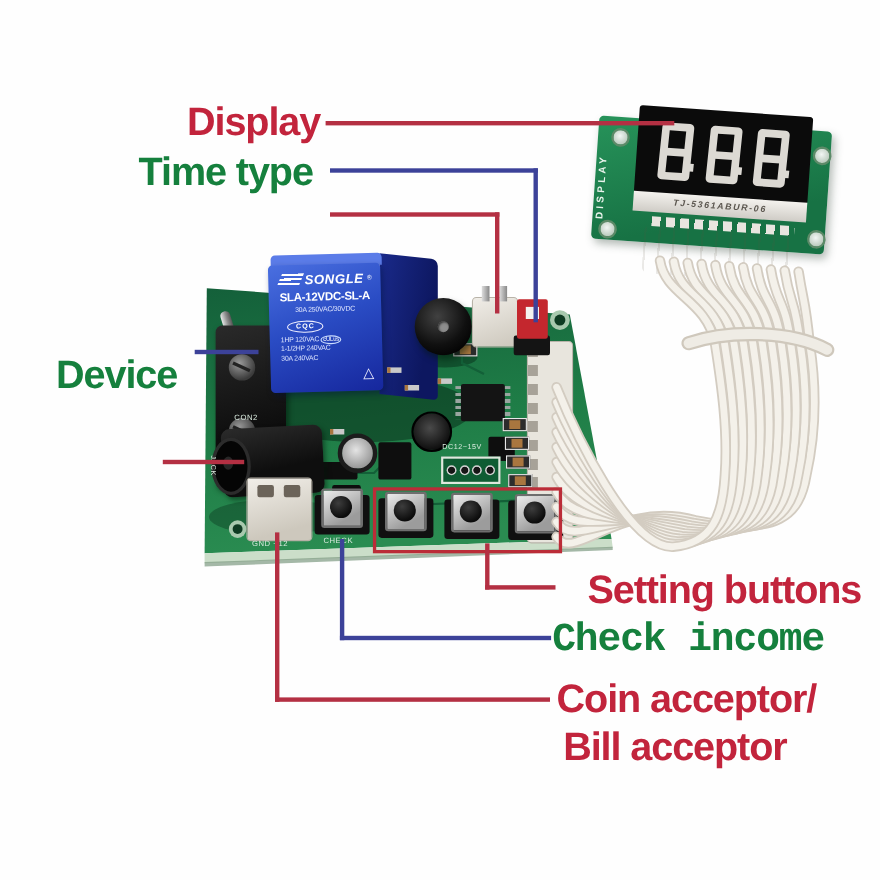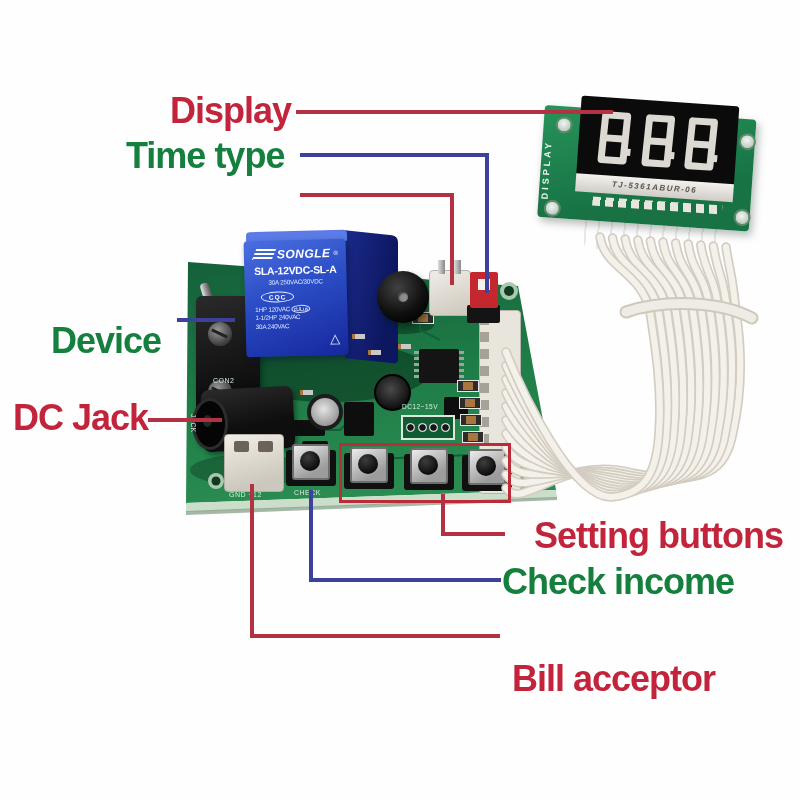--- a/index.html
+++ b/index.html
@@ -336,18 +336,18 @@
   <div class="ln red" style="left:441px;top:494px;width:4px;height:42px;"></div>
   <div class="ln red" style="left:441px;top:532px;width:64px;height:4px;"></div>
   <div class="ln navy" style="left:309px;top:490px;width:4px;height:92px;"></div>
   <div class="ln navy" style="left:309px;top:578px;width:192px;height:4px;"></div>
   <div class="ln red" style="left:250px;top:484px;width:4px;height:154px;"></div>
   <div class="ln red" style="left:250px;top:634px;width:250px;height:4px;"></div>
 
   <div class="lbl red" style="left:170px;top:92px;">Display</div>
   <div class="lbl navy" style="left:126px;top:137px;">Time type</div>
   <div class="lbl navy" style="left:51px;top:302px;margin-top:20px;">Device</div>
-  <div class="lbl red" style="left:13px;top:399px;">DC Jack</div>
   <div class="lbl red" style="left:506px;top:517px;margin-left:28px;">Setting buttons</div>
-  <div class="lbl navy" style="left:502px;top:563px;">Check income</div>
+  <div class="lbl navy" style="left:502px;top:563px;font-family:Liberation Mono, monospace;">Check income</div>
+  <div class="lbl red" style="left:506px;top:616px;">Coin acceptor/</div>
   <div class="lbl red" style="left:512px;top:660px;">Bill acceptor</div>
 
 </div>
 
 </body></html>

